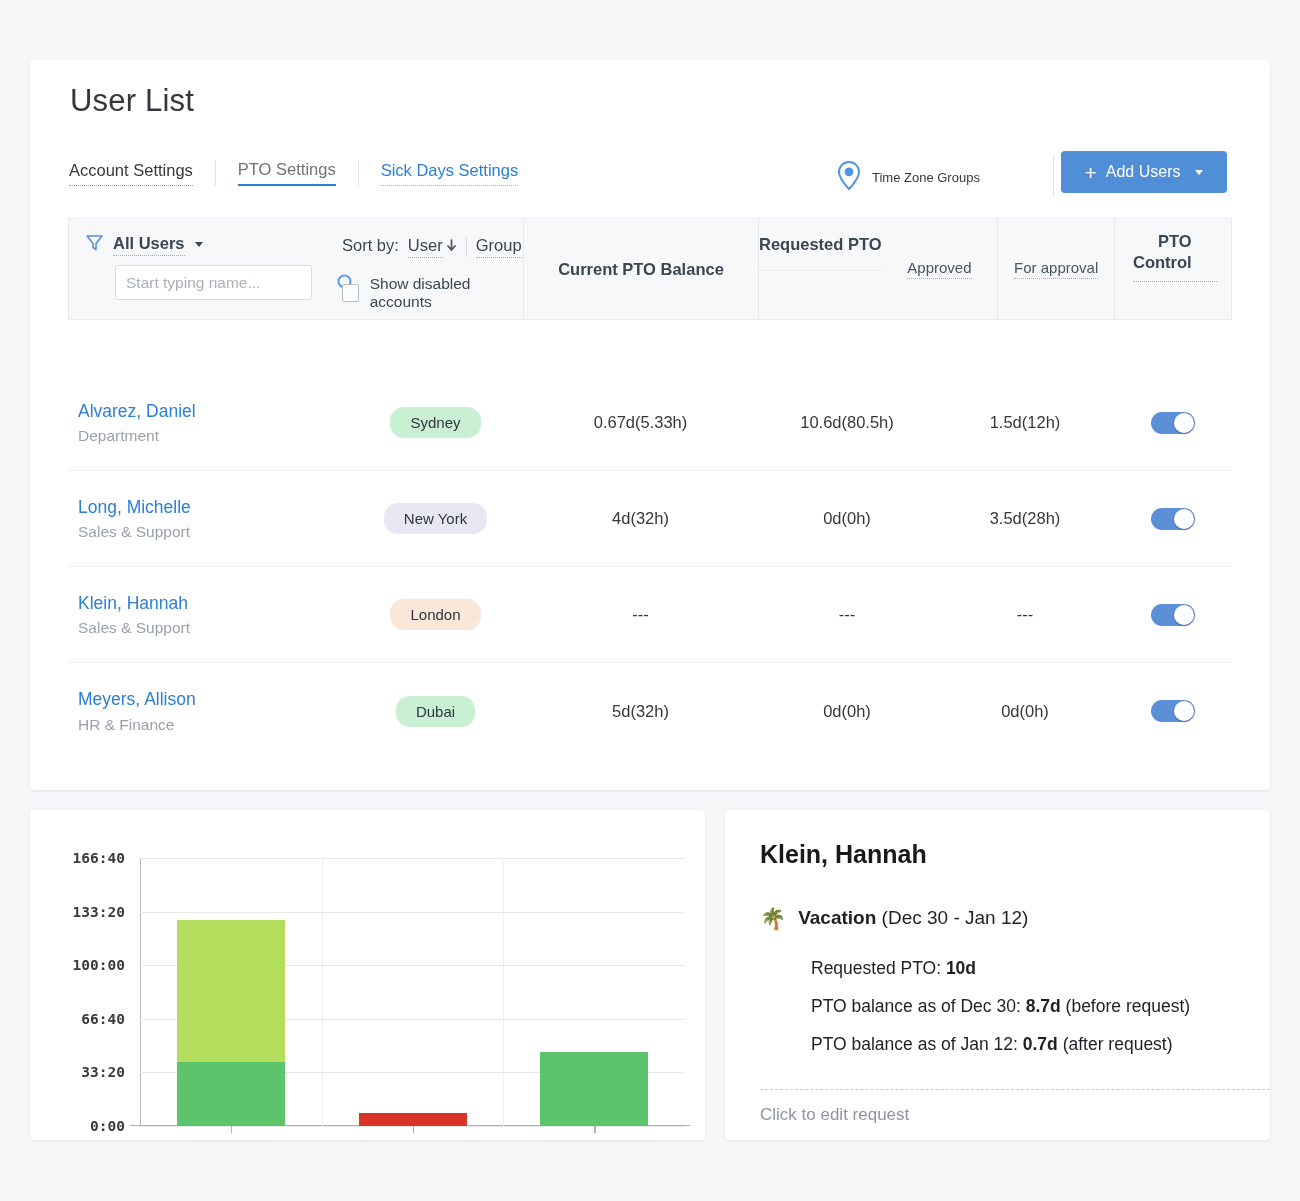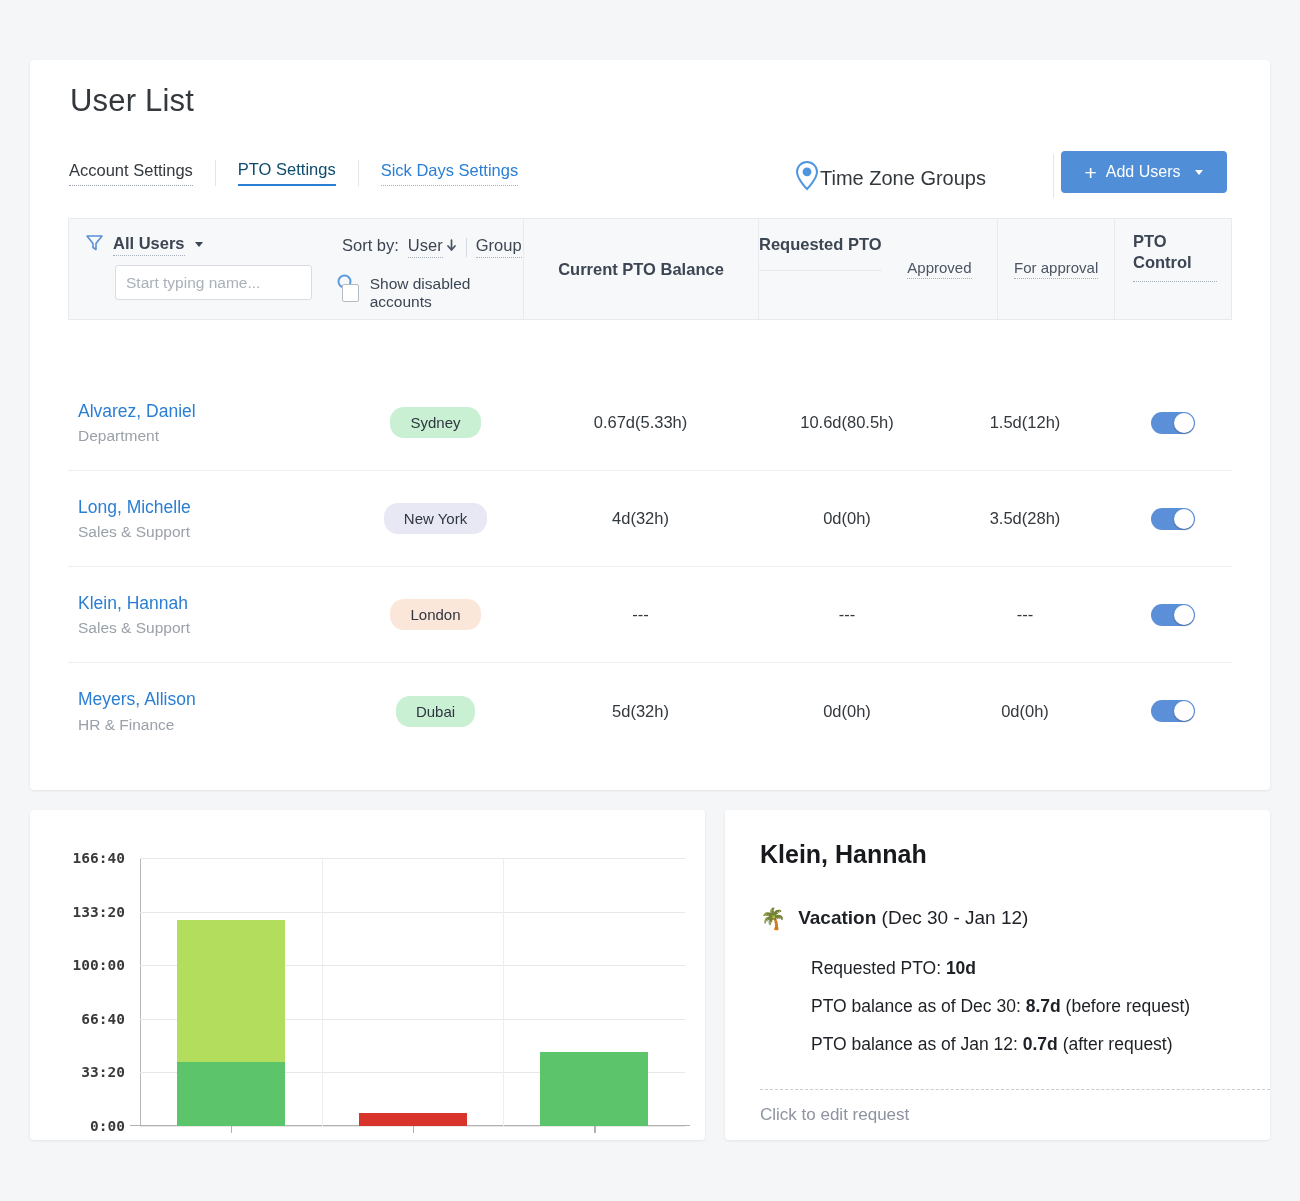--- a/index.html
+++ b/index.html
@@ -21,47 +21,47 @@
   .page-title {
     position:absolute; left:40px; top:23px;
     font-size:31px; font-weight:400; color:#33383d; letter-spacing:.2px;
   }
 
   
   .tabs { position:absolute; left:39px; top:100px; display:flex; align-items:center; }
   .tab { font-size:16.5px; padding-bottom:5px; cursor:pointer; white-space:nowrap; }
   .tab.inactive { color:#33383d; border-bottom:1px dotted #9aa3ad; }
   .tab.link     { color:#2a7fd4; border-bottom:1px dotted #86b7e6; }
-  .tab.active   { color:#0c4a6e; border-bottom:2px solid #2a7fd4; }
+  .tab.active   { color:#737373; border-bottom:2px solid #2a7fd4; }
   .tab-sep { width:1px; height:26px; background:#e2e5e9; margin:0 22px; align-self:center; }
 
   
   .tz-group {
-    position:absolute; left:764px; top:100px; display:flex; align-items:center; 
-    font-size:20px; color:#33383d; cursor:pointer;
+    position:absolute; left:806px; top:100px; display:flex; align-items:center; gap:10px;
+    font-size:13px; color:#33383d; cursor:pointer;
   }
   .hdr-sep { position:absolute; left:1023px; top:94px; width:1px; height:44px; background:#e2e5e9; }
   .add-users-btn {
     position:absolute; left:1031px; top:91px; width:166px; height:42px;
     background:#508ed8; border-radius:4px; color:#fff;
     display:flex; align-items:center; justify-content:center; gap:9px;
     font-size:16px; cursor:pointer; border:none;
   }
   .plus { font-size:21px; line-height:1; font-weight:300; }
   .caret-w { width:0;height:0;border-left:4px solid transparent;border-right:4px solid transparent;border-top:5px solid #fff;margin-left:6px; }
 
   
   .hdr-bar {
     position:absolute; left:38px; top:158px; width:1164px; height:102px;
     background:#f7f8fa; border:1px solid #e7eaee; display:flex;
   }
   .hdr-left { width:455px; border-right:1px solid #e7eaee; position:relative; }
   .hdr-col-bal { width:235px; border-right:1px solid #e7eaee; display:flex; align-items:center; justify-content:center; }
   .hdr-col-req { width:356px; border-right:1px solid #e7eaee; display:flex; flex-direction:row; }
-  .hdr-col-ctl { flex:1; position:relative; }
+  .hdr-col-ctl { flex:1; position:relative;text-align:right; }
   .hdr-strong { font-size:16.5px; font-weight:bold; color:#3c4653; }
   .req-top { height:52px; display:flex; align-items:center; justify-content:center; border-bottom:1px solid #e7eaee; }
   .req-bot { flex:1; display:flex; }
   .req-sub { flex:1; display:flex; align-items:center; justify-content:center; font-size:15px; color:#4a5462; }
   .req-sub.first { border-right:1px solid #e7eaee; }
   .dotted { border-bottom:1px dotted #a7b0bb; padding-bottom:2px; cursor:pointer; }
   .ctl-label { position:absolute; left:18px; top:12px; font-size:16.5px; font-weight:bold; color:#3c4653; line-height:1.25; }
   .ctl-dots { position:absolute; left:18px; top:62px; width:84px; border-bottom:1px dotted #a7b0bb; }
 
   .filter-row { position:absolute; left:16px; top:14px; display:flex; align-items:center; gap:9px; }

